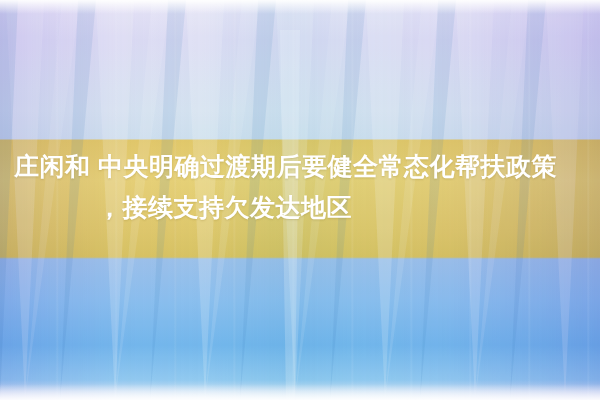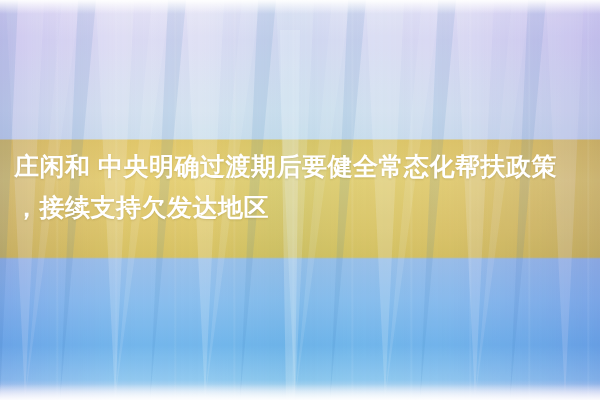--- a/index.html
+++ b/index.html
@@ -98,20 +98,21 @@
     text-align: justify;
     text-justify: inter-character;
     white-space: normal;
     text-shadow: 0 1px 2px rgba(120,100,30,.22);
   }
   .headline .ln {
     display: block;
     white-space: nowrap;
   }
   .headline .ln2 {
+    text-align: right;
     padding-right: 140px;
   }
 </style>
 </head>
 <body>
 
 <div id="banner">
 
   <div class="layer bg-base"></div>
 

